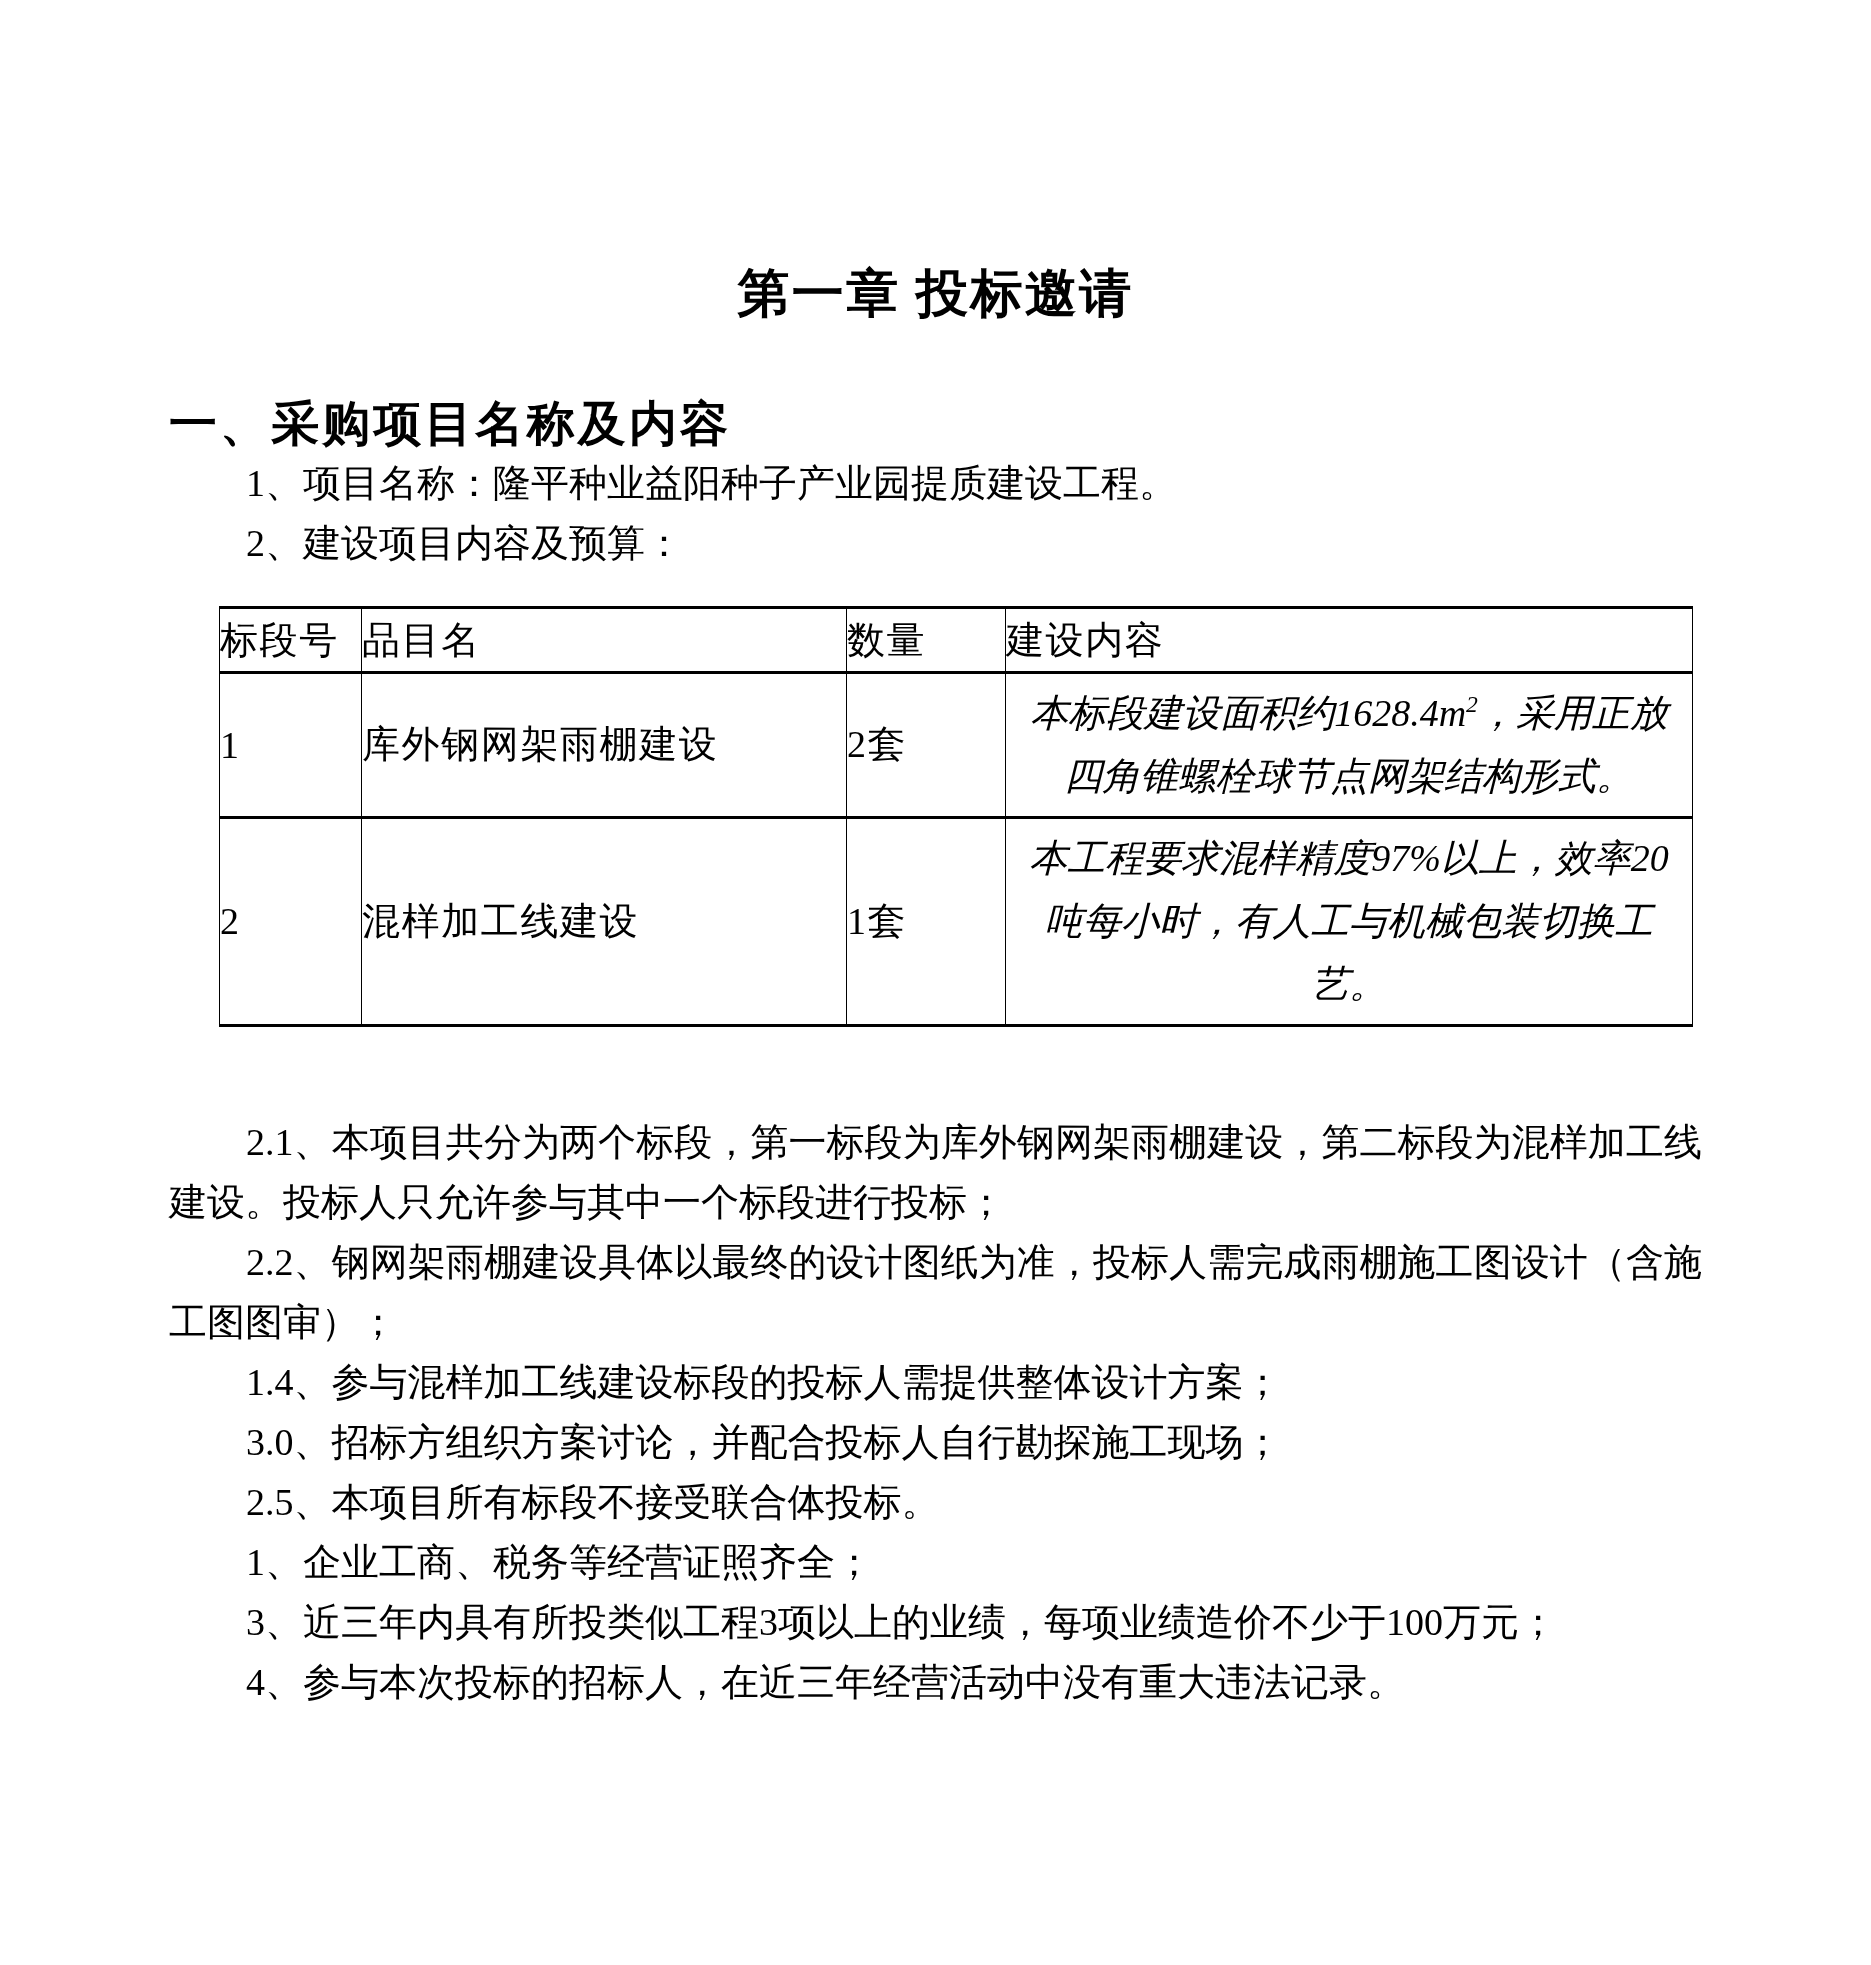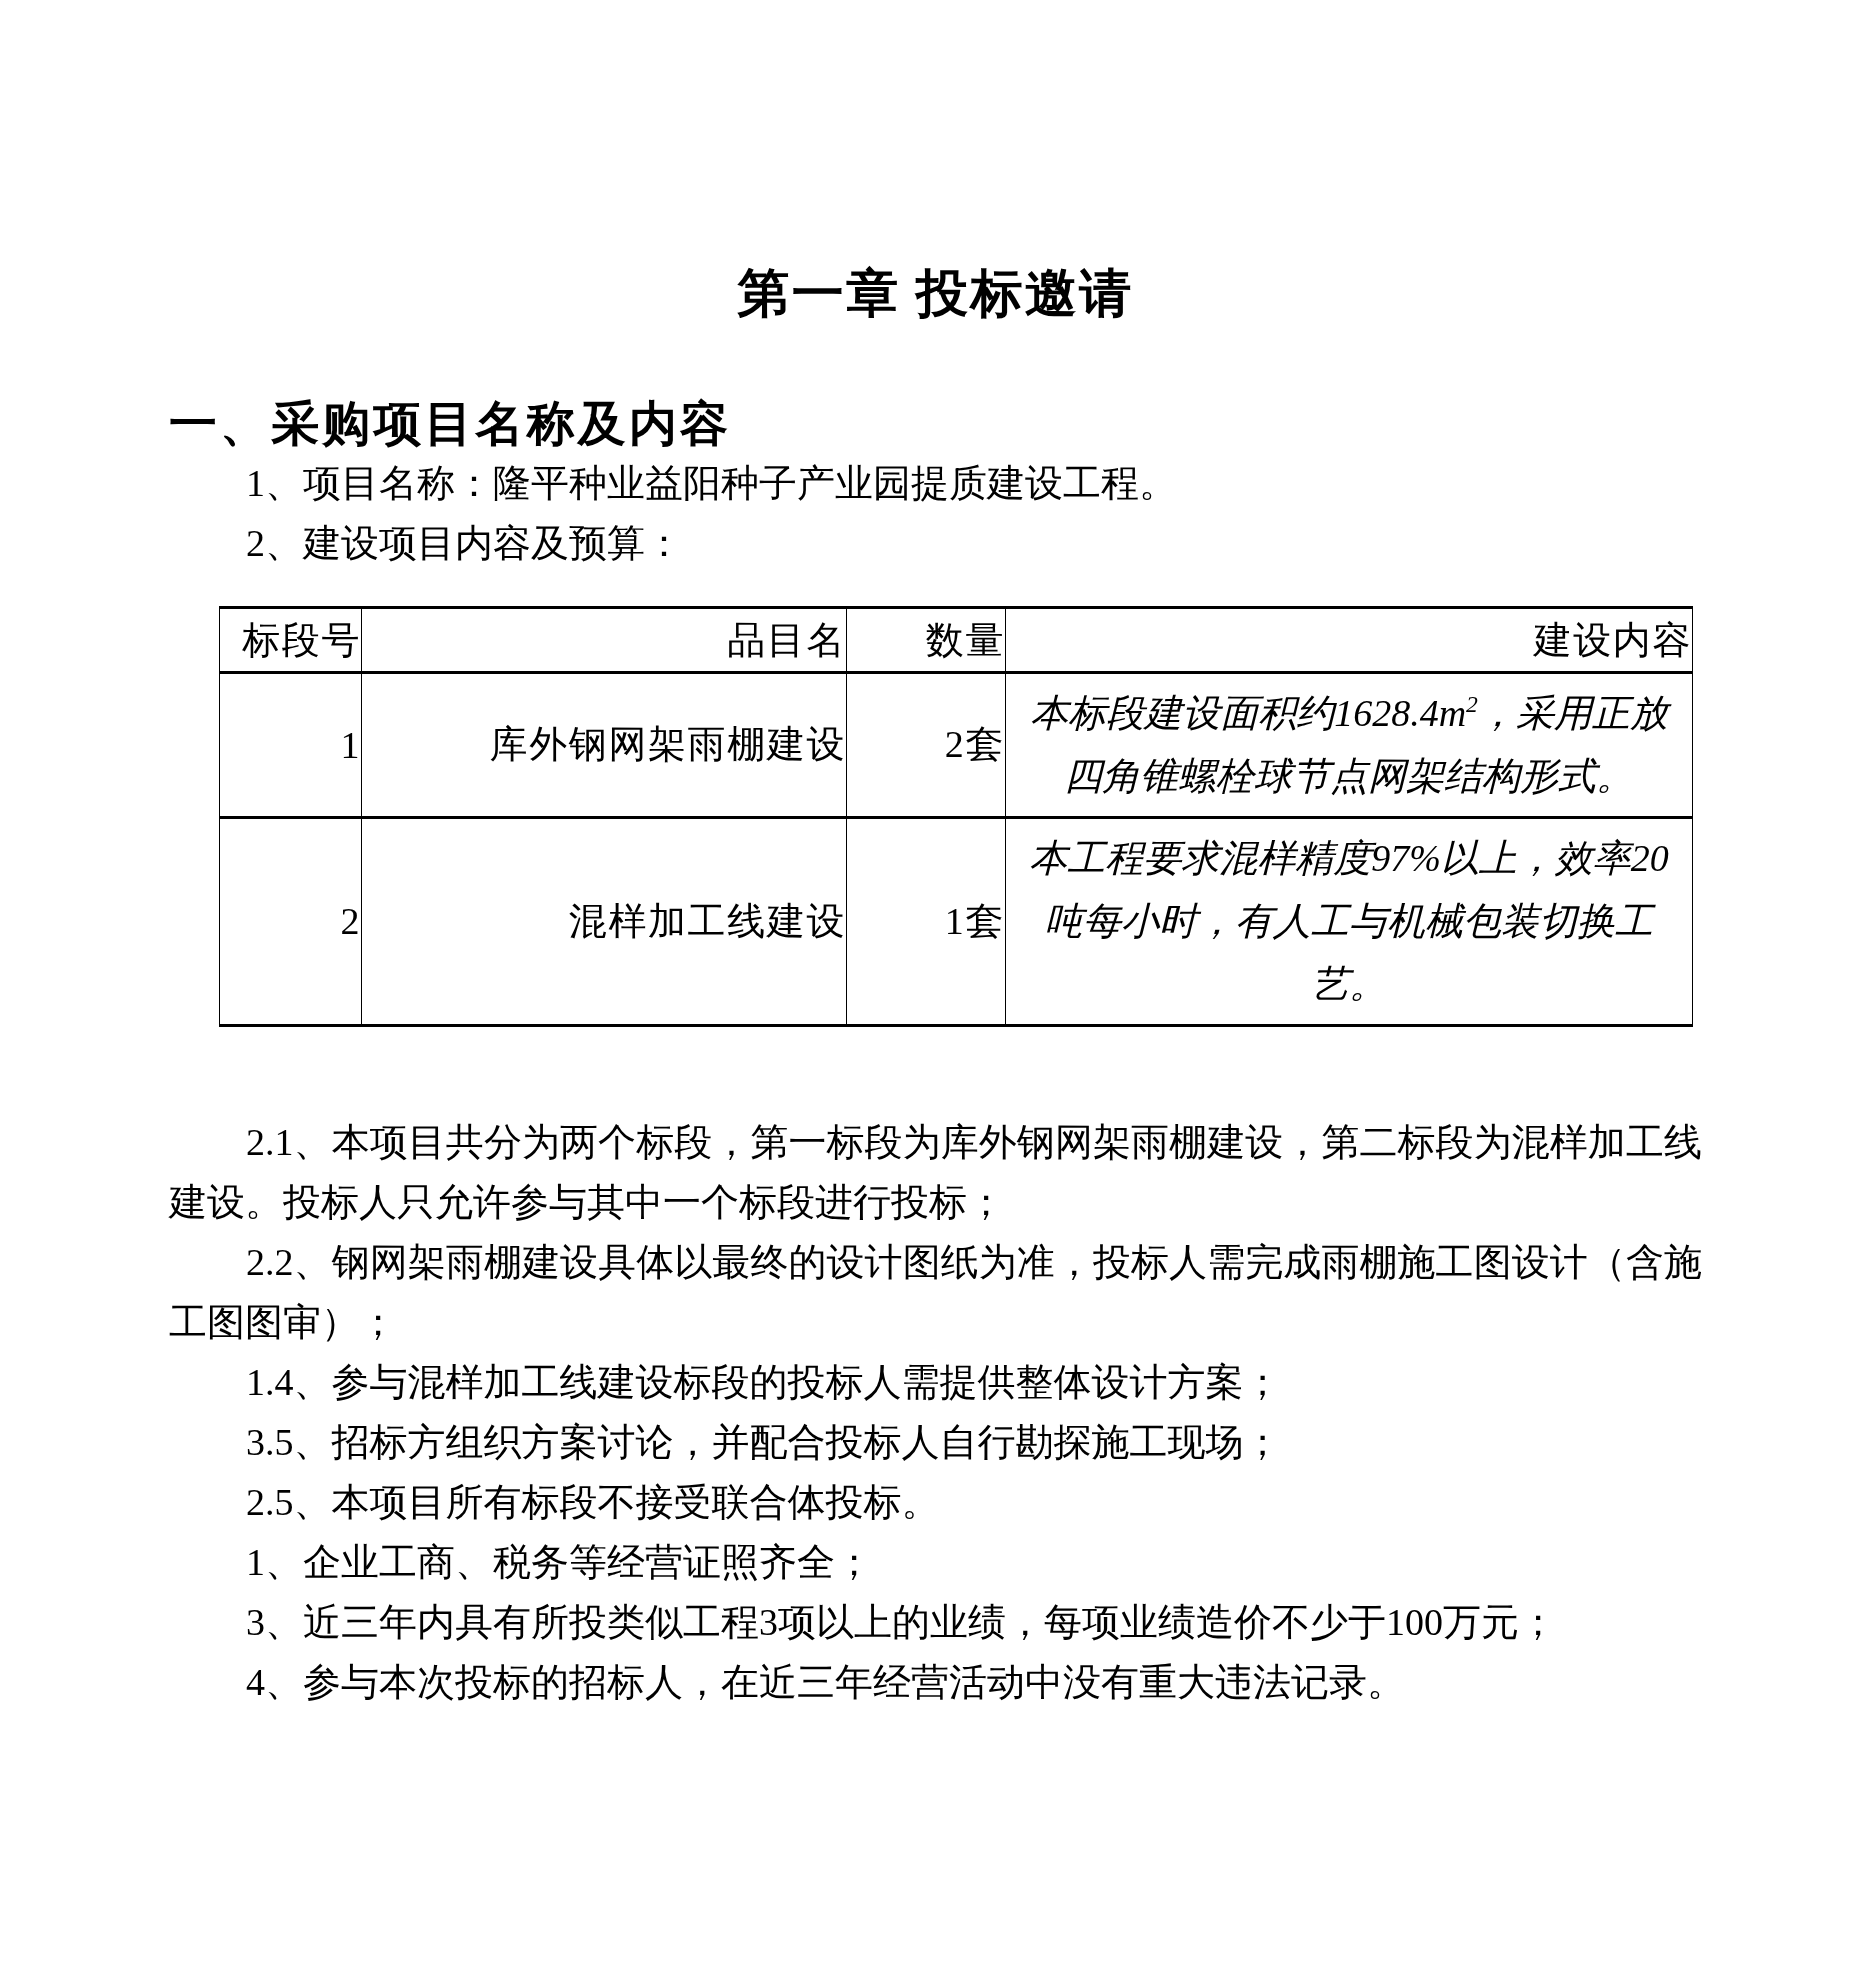--- a/index.html
+++ b/index.html
@@ -52,21 +52,21 @@
   table.bid-table col.c-no   { width: 142px; }
   table.bid-table col.c-name { width: 485px; }
   table.bid-table col.c-qty  { width: 159px; }
   table.bid-table col.c-desc { width: 687px; }
   table.bid-table th, table.bid-table td {
     border-left: 1.6px solid #000;
     border-right: 1.6px solid #000;
     border-top: 3.1px solid #000;
     border-bottom: 3.1px solid #000;
     font-weight: normal;
-    text-align: right;
+    text-align: left;
     vertical-align: middle;
     padding: 0;
   }
   table.bid-table th { height: 62px; letter-spacing: 1.6px; }
   table.bid-table td { height: 124px; letter-spacing: 1.6px; }
   table.bid-table td.desc {
     text-align: center;
     padding: 7.9px 11.8px;
     line-height: 63px;
     letter-spacing: 0;
@@ -129,21 +129,21 @@
             <td class="desc"><span>本工程要求混样精度97%以上，效率20吨每小时，有人工与机械包装切换工艺。</span><sup></sup><span></span></td>
           </tr>
         </tbody>
       </table>
     </div>
 
     <div class="notes">
       <p>2.1、本项目共分为两个标段，第一标段为库外钢网架雨棚建设，第二标段为混样加工线建设。投标人只允许参与其中一个标段进行投标；</p>
       <p>2.2、钢网架雨棚建设具体以最终的设计图纸为准，投标人需完成雨棚施工图设计（含施工图图审）；</p>
       <p class="oneline">1.4、参与混样加工线建设标段的投标人需提供整体设计方案；</p>
-      <p class="oneline">3.5、招标方组织方案讨论，并配合投标人自行勘探施工现场；</p>
+      <p class="oneline">3.0、招标方组织方案讨论，并配合投标人自行勘探施工现场；</p>
       <p class="oneline">2.5、本项目所有标段不接受联合体投标。</p>
     </div>
 
 
     <p class="body-line oneline indent-2 s2-item-first">1、企业工商、税务等经营证照齐全；</p>
     <p class="body-line oneline indent-2 s2-item">3、近三年内具有所投类似工程3项以上的业绩，每项业绩造价不少于100万元；</p>
     <p class="body-line oneline indent-2 s2-item">4、参与本次投标的招标人，在近三年经营活动中没有重大违法记录。</p>
 
   </div>
 

